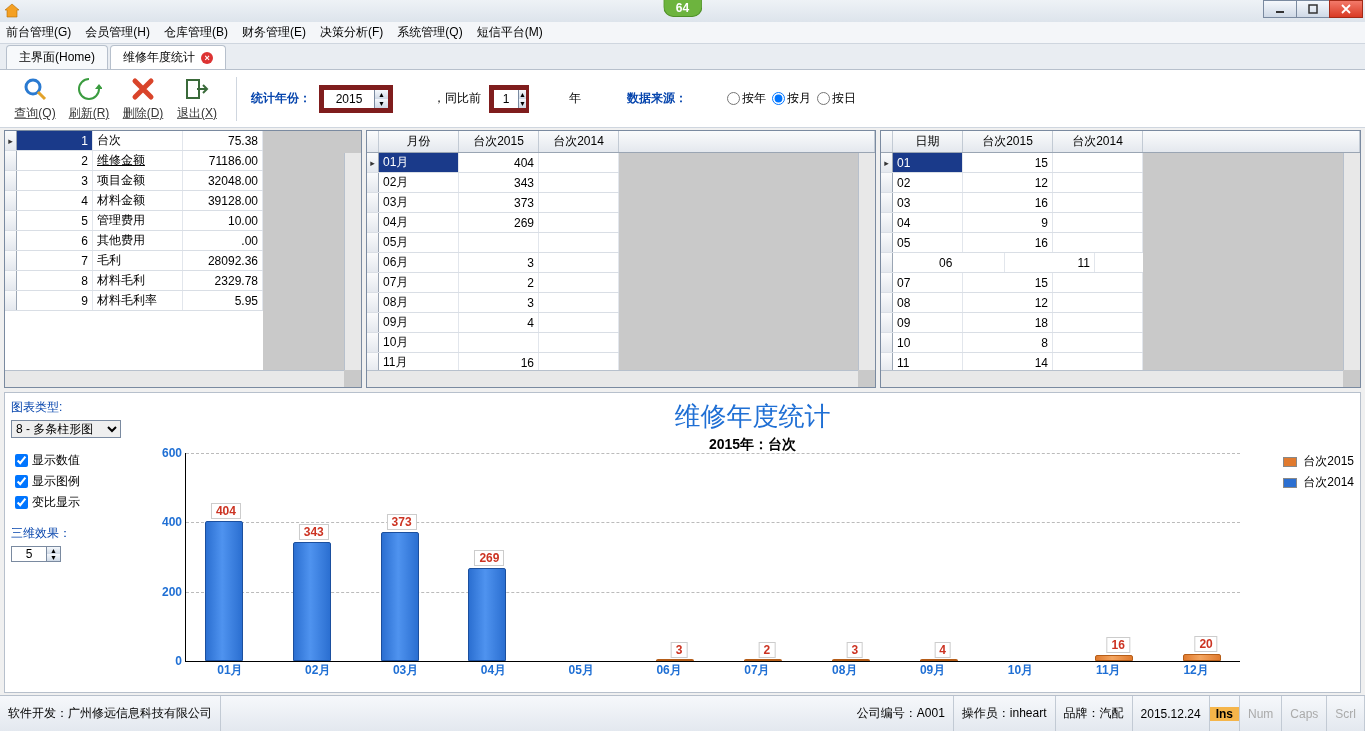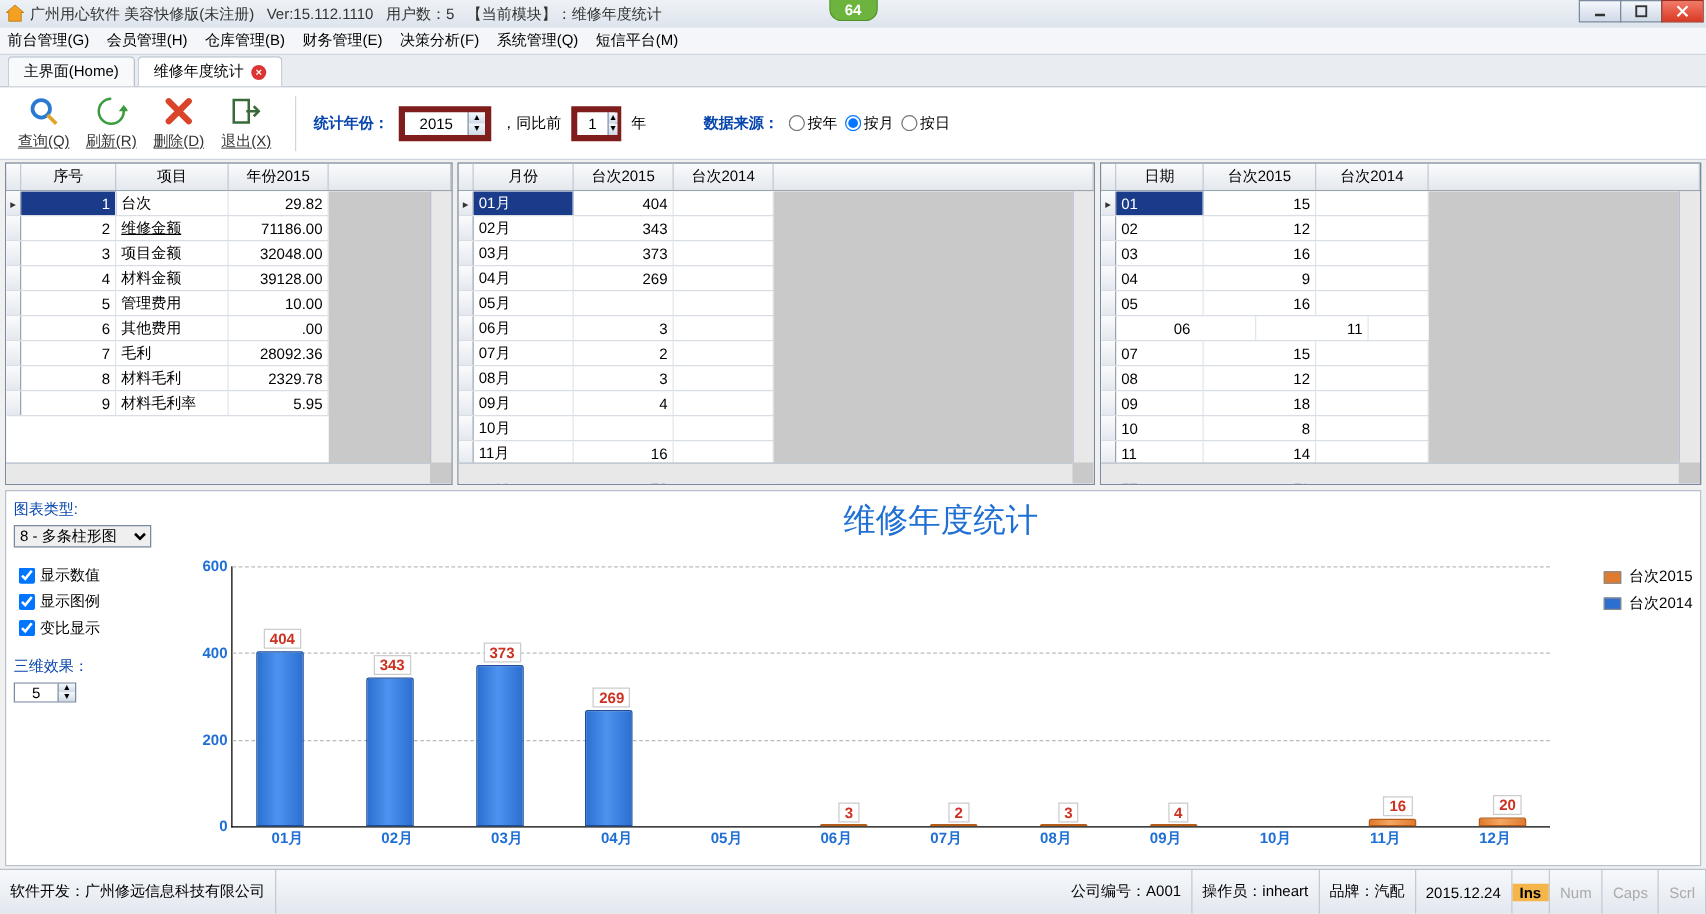--- a/index.html
+++ b/index.html
@@ -25,21 +25,21 @@
 .tab.active { background:#fff; }
 .tab .closex { width:12px;height:12px;border-radius:50%;background:#d33;color:#fff;display:flex;align-items:center;justify-content:center;font-size:9px;font-weight:bold;}
 
 
 .toolbar { height:58px; background:#fff; border-bottom:1px solid #cfd6df; display:flex; align-items:center; padding:0 10px; gap:4px;}
 .tbtn { width:50px; display:flex; flex-direction:column; align-items:center; gap:2px; cursor:pointer;}
 .tbtn .ic { width:28px;height:28px; display:flex;align-items:center;justify-content:center;}
 .tbtn .lbl { font-size:12px; color:#333; text-decoration:underline; text-decoration-color:#666;}
 .vsep { width:1px; height:44px; background:#cfd6df; margin:0 10px;}
 .param-row { display:flex; align-items:center; gap:8px; color:#0645ad; font-weight:bold;}
-.param-row .blk { color:#000; font-weight:normal;}
+.param-row .blk { color:#000; font-weight:normal;margin-left:32px;}
 .spin { display:inline-flex; border:5px solid #7f1d1d;}
 .spin input { border:none; width:50px; text-align:center; padding:2px 2px; outline:none; background:#fff;}
 .spin .ar { width:14px; display:flex; flex-direction:column;}
 .spin .ar button { flex:1; border:none; background:linear-gradient(#f5f8fc,#cfd9e6); font-size:7px; line-height:1; cursor:pointer; border-left:1px solid #7a8aa0;}
 .radio-group { display:flex; align-items:center; gap:6px; }
 .radio-group label { display:flex; align-items:center; gap:2px; color:#000;}
 
 
 .grids { height:262px; display:flex; gap:4px; padding:2px 4px; background:#f0f0f0;}
 .gridbox { background:#c0c0c0; border:1px solid #7a8aa0; display:flex; flex-direction:column; position:relative;}
@@ -94,21 +94,20 @@
 </style>
 </head>
 <body>
 
 <div class="titlebar">
   <span class="home-icon">
     <svg width="16" height="16" viewBox="0 0 16 16">
         <path d="M8 1l7 6h-2v7H3V7H1z" fill="#f4a023" stroke="#b56b00" stroke-width="0.6"></path>
       </svg>
   </span>
-  <span class="ttext">广州用心软件 美容快修版(未注册)   Ver:15.112.1110   用户数：5   【当前模块】：维修年度统计</span>
   <span class="badge">64</span>
   <div class="winbtns">
     <div>
         <svg width="12" height="12">
           <rect x="2" y="8" width="8" height="2" fill="#333"></rect>
         </svg>
       </div>
     <div>
         <svg width="12" height="12">
           <rect x="2" y="2" width="8" height="8" fill="none" stroke="#333" stroke-width="1.5"></rect>
@@ -210,34 +209,27 @@
       <label>
           <input type="radio" name="src" style="">
           <span>按日</span>
         </label>
     </span>
   </div>
 </div>
 
 <div class="grids">
   <div class="gridbox g1">
-    <div class="ghead">
-      <div class="gh" style="width:12px;"></div>
-      <div class="gh" style="width:76px;">序号</div>
-      <div class="gh" style="width:90px;">项目</div>
-      <div class="gh" style="width:80px;">年份2015</div>
-      <div class="gh" style="flex:1;"></div>
-    </div>
     <div class="gbody" id="gbody1">
         <div class="gbody-wrap" id="gwrap1">
           <div class="grow sel">
             <div class="rowmark sel"></div>
             <div class="gc r first" style="width: 76px;">1</div>
             <div class="gc" style="width: 90px;">台次</div>
-            <div class="gc r" style="width: 80px;">29.82</div>
+            <div class="gc r" style="width: 80px;">75.38</div>
           </div>
           <div class="grow">
             <div class="rowmark"></div>
             <div class="gc r first" style="width: 76px;">2</div>
             <div class="gc" style="width: 90px; text-decoration: underline;">维修金额</div>
             <div class="gc r" style="width: 80px;">71186.00</div>
           </div>
           <div class="grow">
             <div class="rowmark"></div>
             <div class="gc r first" style="width: 76px;">3</div>
@@ -486,20 +478,21 @@
     <span class="spin3d">
       <input value="5" style="">
       <span class="ar">
           <button>▲</button>
           <button>▼</button>
         </span>
     </span>
   </div>
   <div class="chartmain">
     <div class="ctitle">维修年度统计</div>
+    <div class="csub">2015年：台次</div>
     <div class="plot" id="plot">
         <div class="grid" style="top: 100%; border-top: none;"></div>
         <div class="ytick" style="top: 100%;">0</div>
         <div class="grid" style="top: 66.6667%;"></div>
         <div class="ytick" style="top: 66.6667%;">200</div>
         <div class="grid" style="top: 33.3333%;"></div>
         <div class="ytick" style="top: 33.3333%;">400</div>
         <div class="grid" style="top: 0%;"></div>
         <div class="ytick" style="top: 0%;">600</div>
         <div class="xtick" style="left: 4.16667%;">01月</div>

